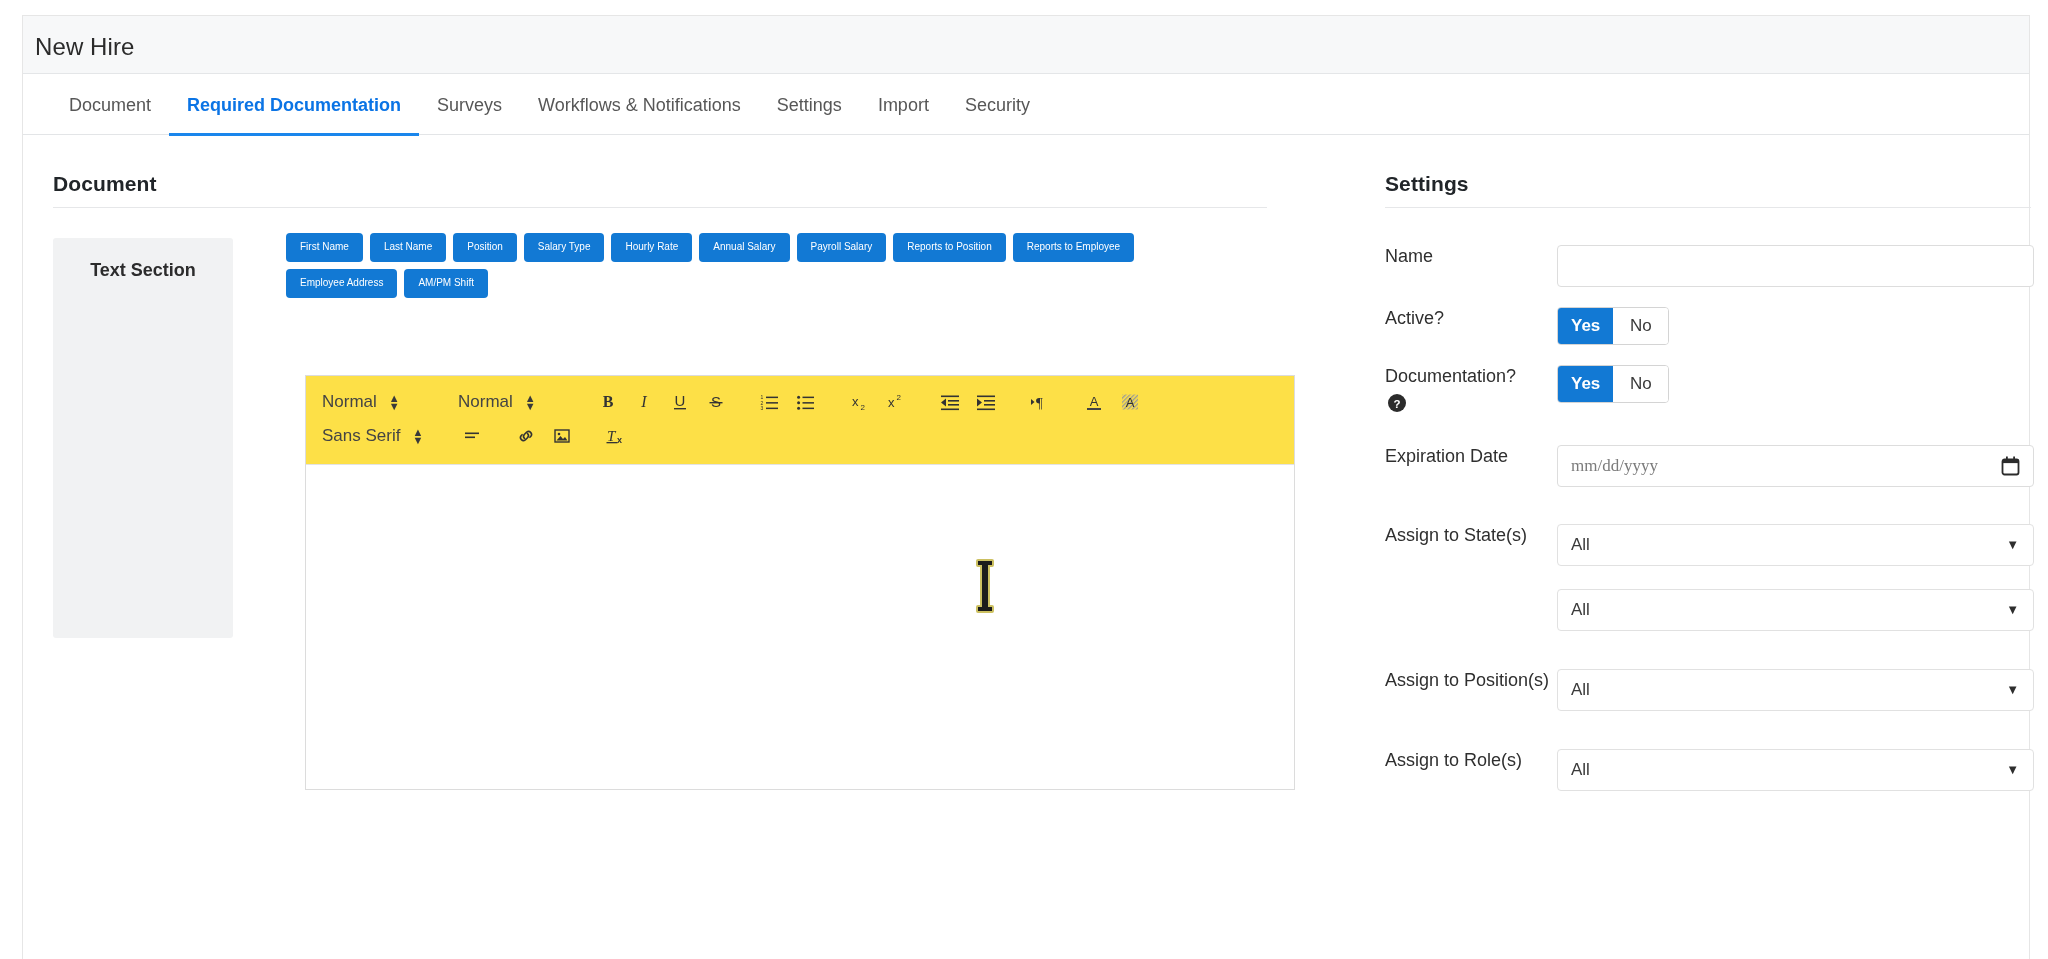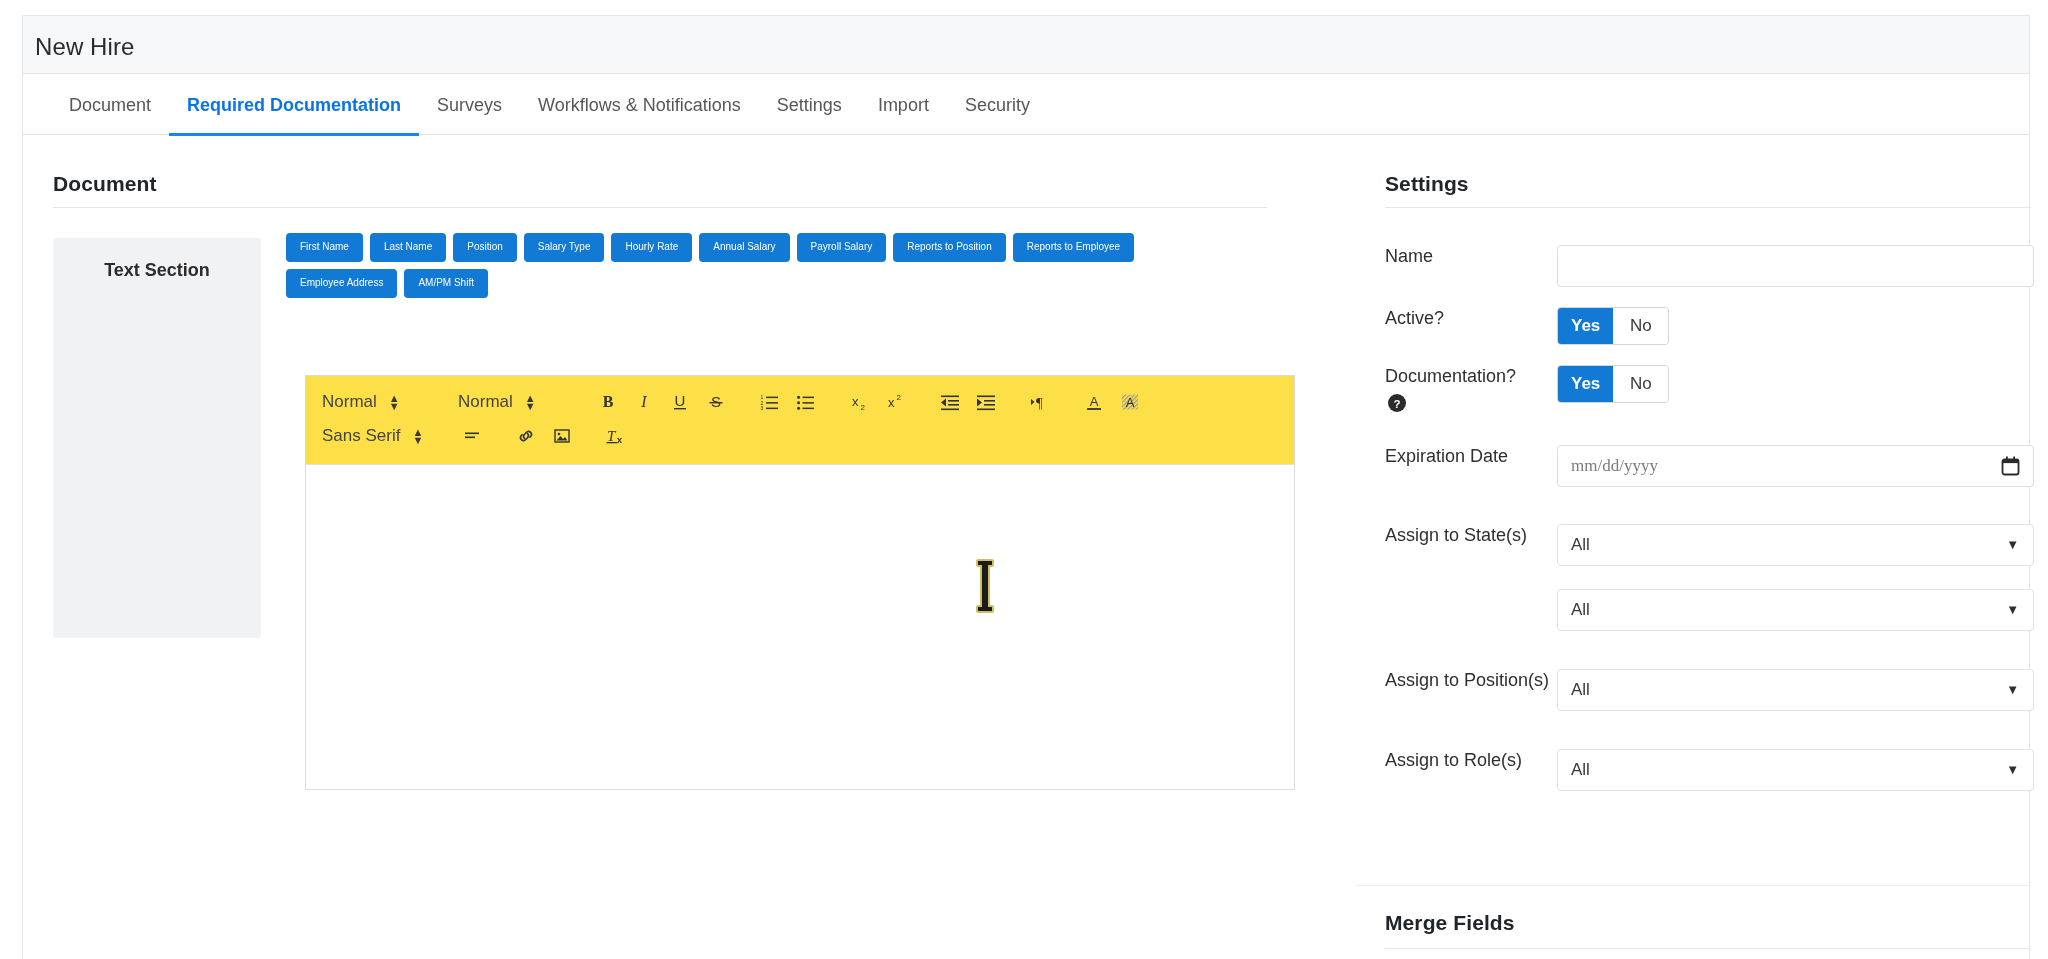--- a/index.html
+++ b/index.html
@@ -112,21 +112,21 @@
     background: #e6e7e9;
   }
 
   
   #doc-title { left: 30px; top: 37px; }
   #doc-rule  { left: 30px; top: 72px; width: 1214px; }
 
   .text-section {
     position: absolute;
     left: 30px; top: 103px;
-    width: 208px; height: 400px;
+    width: 180px; height: 400px;
     background: #f1f2f3;
     border-radius: 3px;
   }
   .text-section .label {
     position: absolute;
     left: 0; right: 0; top: 22px;
     text-align: center;
     font-size: 18px;
     font-weight: 700;
     color: #2c2c2c;
@@ -647,22 +647,17 @@
         <div class="field-row" style="top:614px;height:64px;">
           <div class="field-label">Assign to Role(s)</div>
           <div class="field-ctl">
             <div class="sel">
               <span>All</span>
               <span class="arrow">▼</span>
             </div>
           </div>
         </div>
 
-        <div class="merge-band">
-          <div class="sec-head" id="merge-title">Merge Fields</div>
-          <div class="sec-rule" id="merge-rule"></div>
-
-        </div>
 
       </div>
     </div>
   </div>
 </div>
 
 </body></html>

